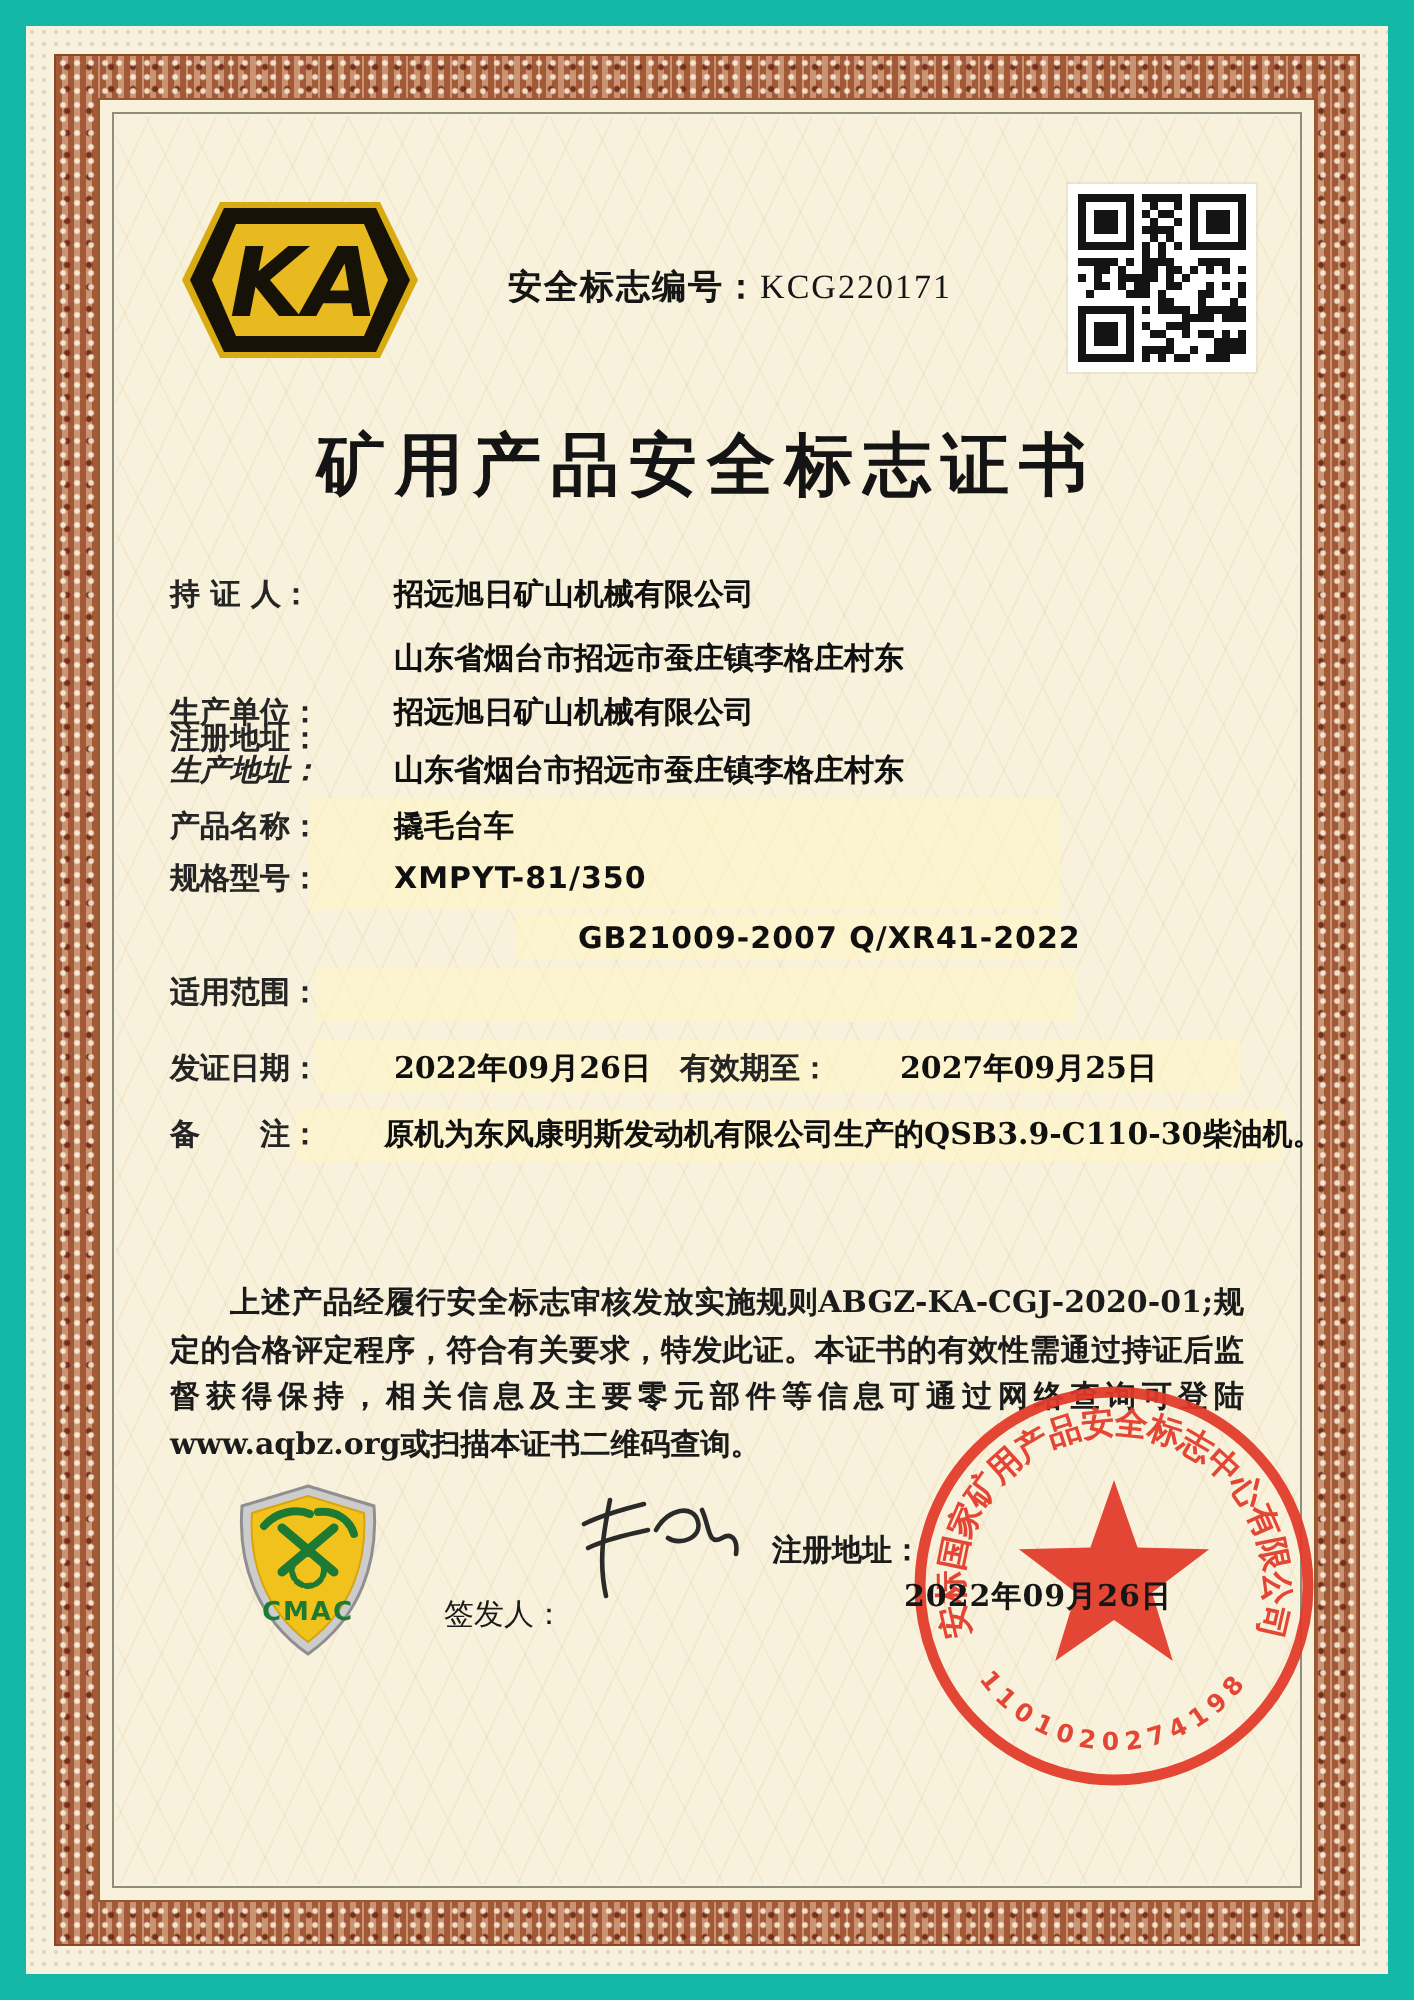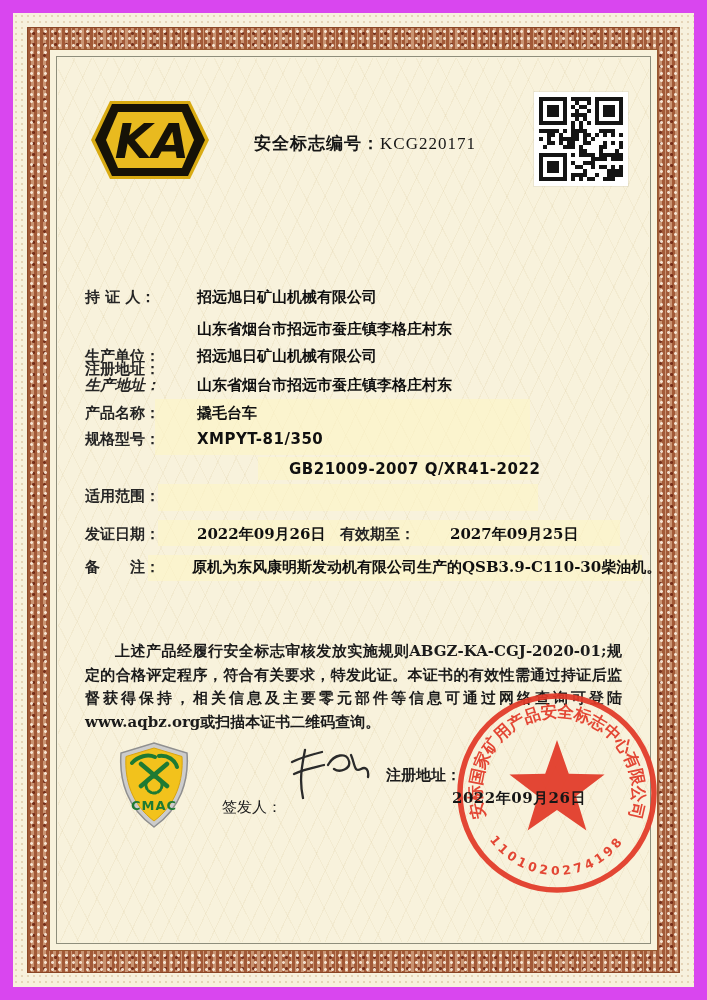--- a/index.html
+++ b/index.html
@@ -1,16 +1,16 @@
 <!DOCTYPE html>
 <html><head>
 <meta charset="utf-8">
 <style>
   html,body{margin:0;padding:0;}
-  .page{position:relative;width:707px;height:1000px;background:#d946ef;overflow:hidden;
+  .page{position:relative;width:707px;height:1000px;background:#14b8a6;overflow:hidden;
         font-family:"DejaVu Serif","Liberation Serif",serif;color:#1b1b1b;}
   
   .texture-strip{position:absolute;inset:13px;background-color:#f7f1dd;
     background-image:radial-gradient(rgba(185,140,90,.28) .8px,transparent 1.3px);
     background-size:6px 6px;}
   .ornate-band{position:absolute;inset:27px;background-color:#b4714b;border:1px solid #8a4625;
     background-image:
       radial-gradient(circle,rgba(255,244,228,.85) 1px,transparent 1.9px),
       radial-gradient(circle,rgba(105,32,12,.85) 1.1px,transparent 2px),
       repeating-linear-gradient(90deg,rgba(128,44,18,.35) 0 3px,rgba(255,236,216,.28) 3px 6px);
@@ -301,20 +301,21 @@
         <rect x="32" y="80" width="4" height="4" fill="#141414"></rect>
         <rect x="40" y="80" width="4" height="4" fill="#141414"></rect>
         <rect x="48" y="80" width="4" height="4" fill="#141414"></rect>
         <rect x="52" y="80" width="4" height="4" fill="#141414"></rect>
         <rect x="64" y="80" width="4" height="4" fill="#141414"></rect>
         <rect x="68" y="80" width="4" height="4" fill="#141414"></rect>
         <rect x="72" y="80" width="4" height="4" fill="#141414"></rect>
       </svg>
   </div>
 
+  <div class="title">矿用产品安全标志证书</div>
 
   <span class="lbl" style="top:288px;">持 证 人：</span>
   <span class="val" style="left:175px;top:288px;">招远旭日矿山机械有限公司</span>
 
   <span class="lbl" style="top:320px;margin-top:40px;">注册地址：</span>
   <span class="val" style="left:175px;top:320px;">山东省烟台市招远市蚕庄镇李格庄村东</span>
 
   <span class="lbl" style="top:347px;">生产单位：</span>
   <span class="val" style="left:175px;top:347px;">招远旭日矿山机械有限公司</span>
 

